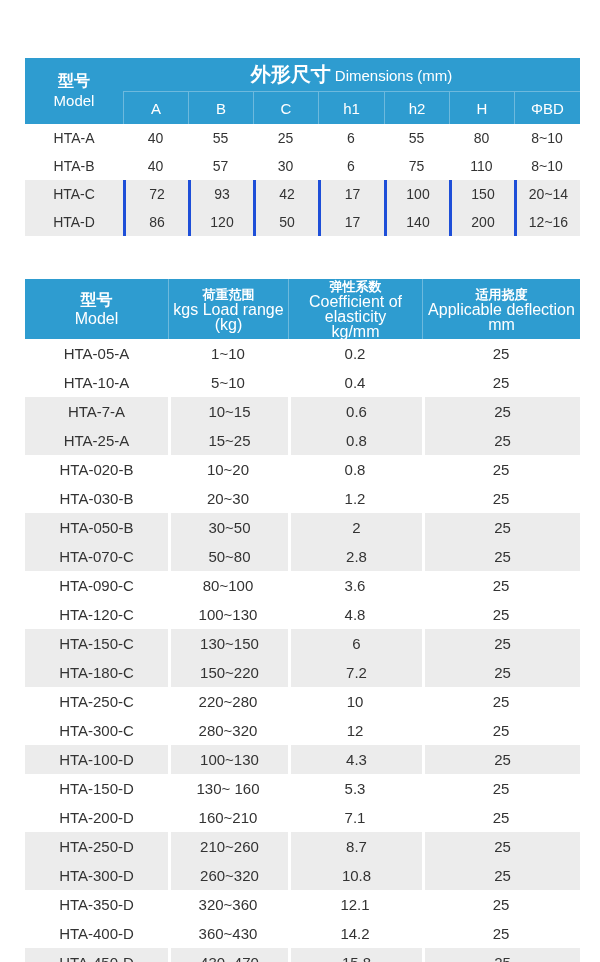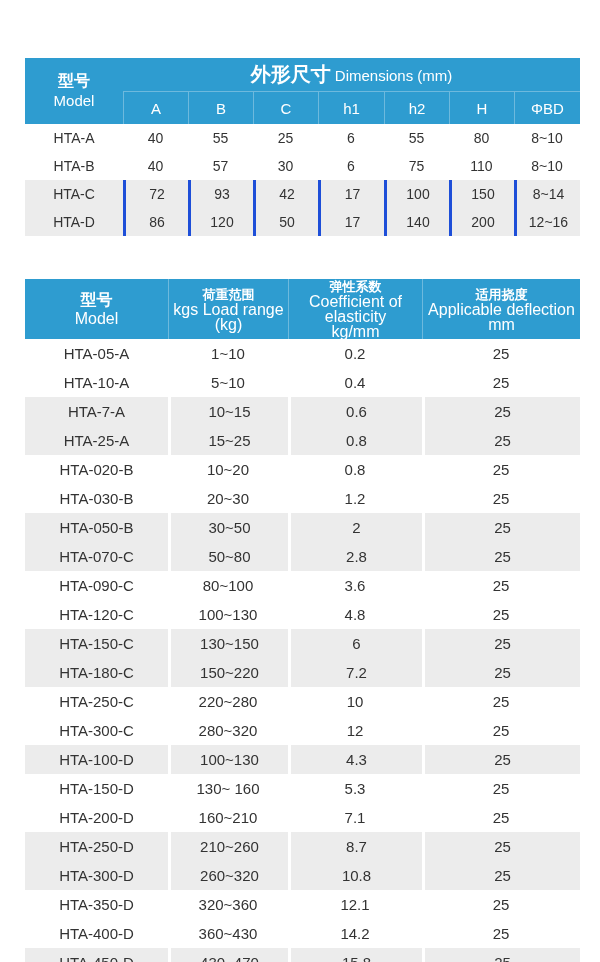--- a/index.html
+++ b/index.html
@@ -99,21 +99,21 @@
         <td>8~10</td>
       </tr>
       <tr class="shaded">
         <td>HTA-C</td>
         <td>72</td>
         <td>93</td>
         <td>42</td>
         <td>17</td>
         <td>100</td>
         <td>150</td>
-        <td>8~14</td>
+        <td>20~14</td>
       </tr>
       <tr class="shaded">
         <td>HTA-D</td>
         <td>86</td>
         <td>120</td>
         <td>50</td>
         <td>17</td>
         <td>140</td>
         <td>200</td>
         <td>12~16</td>

